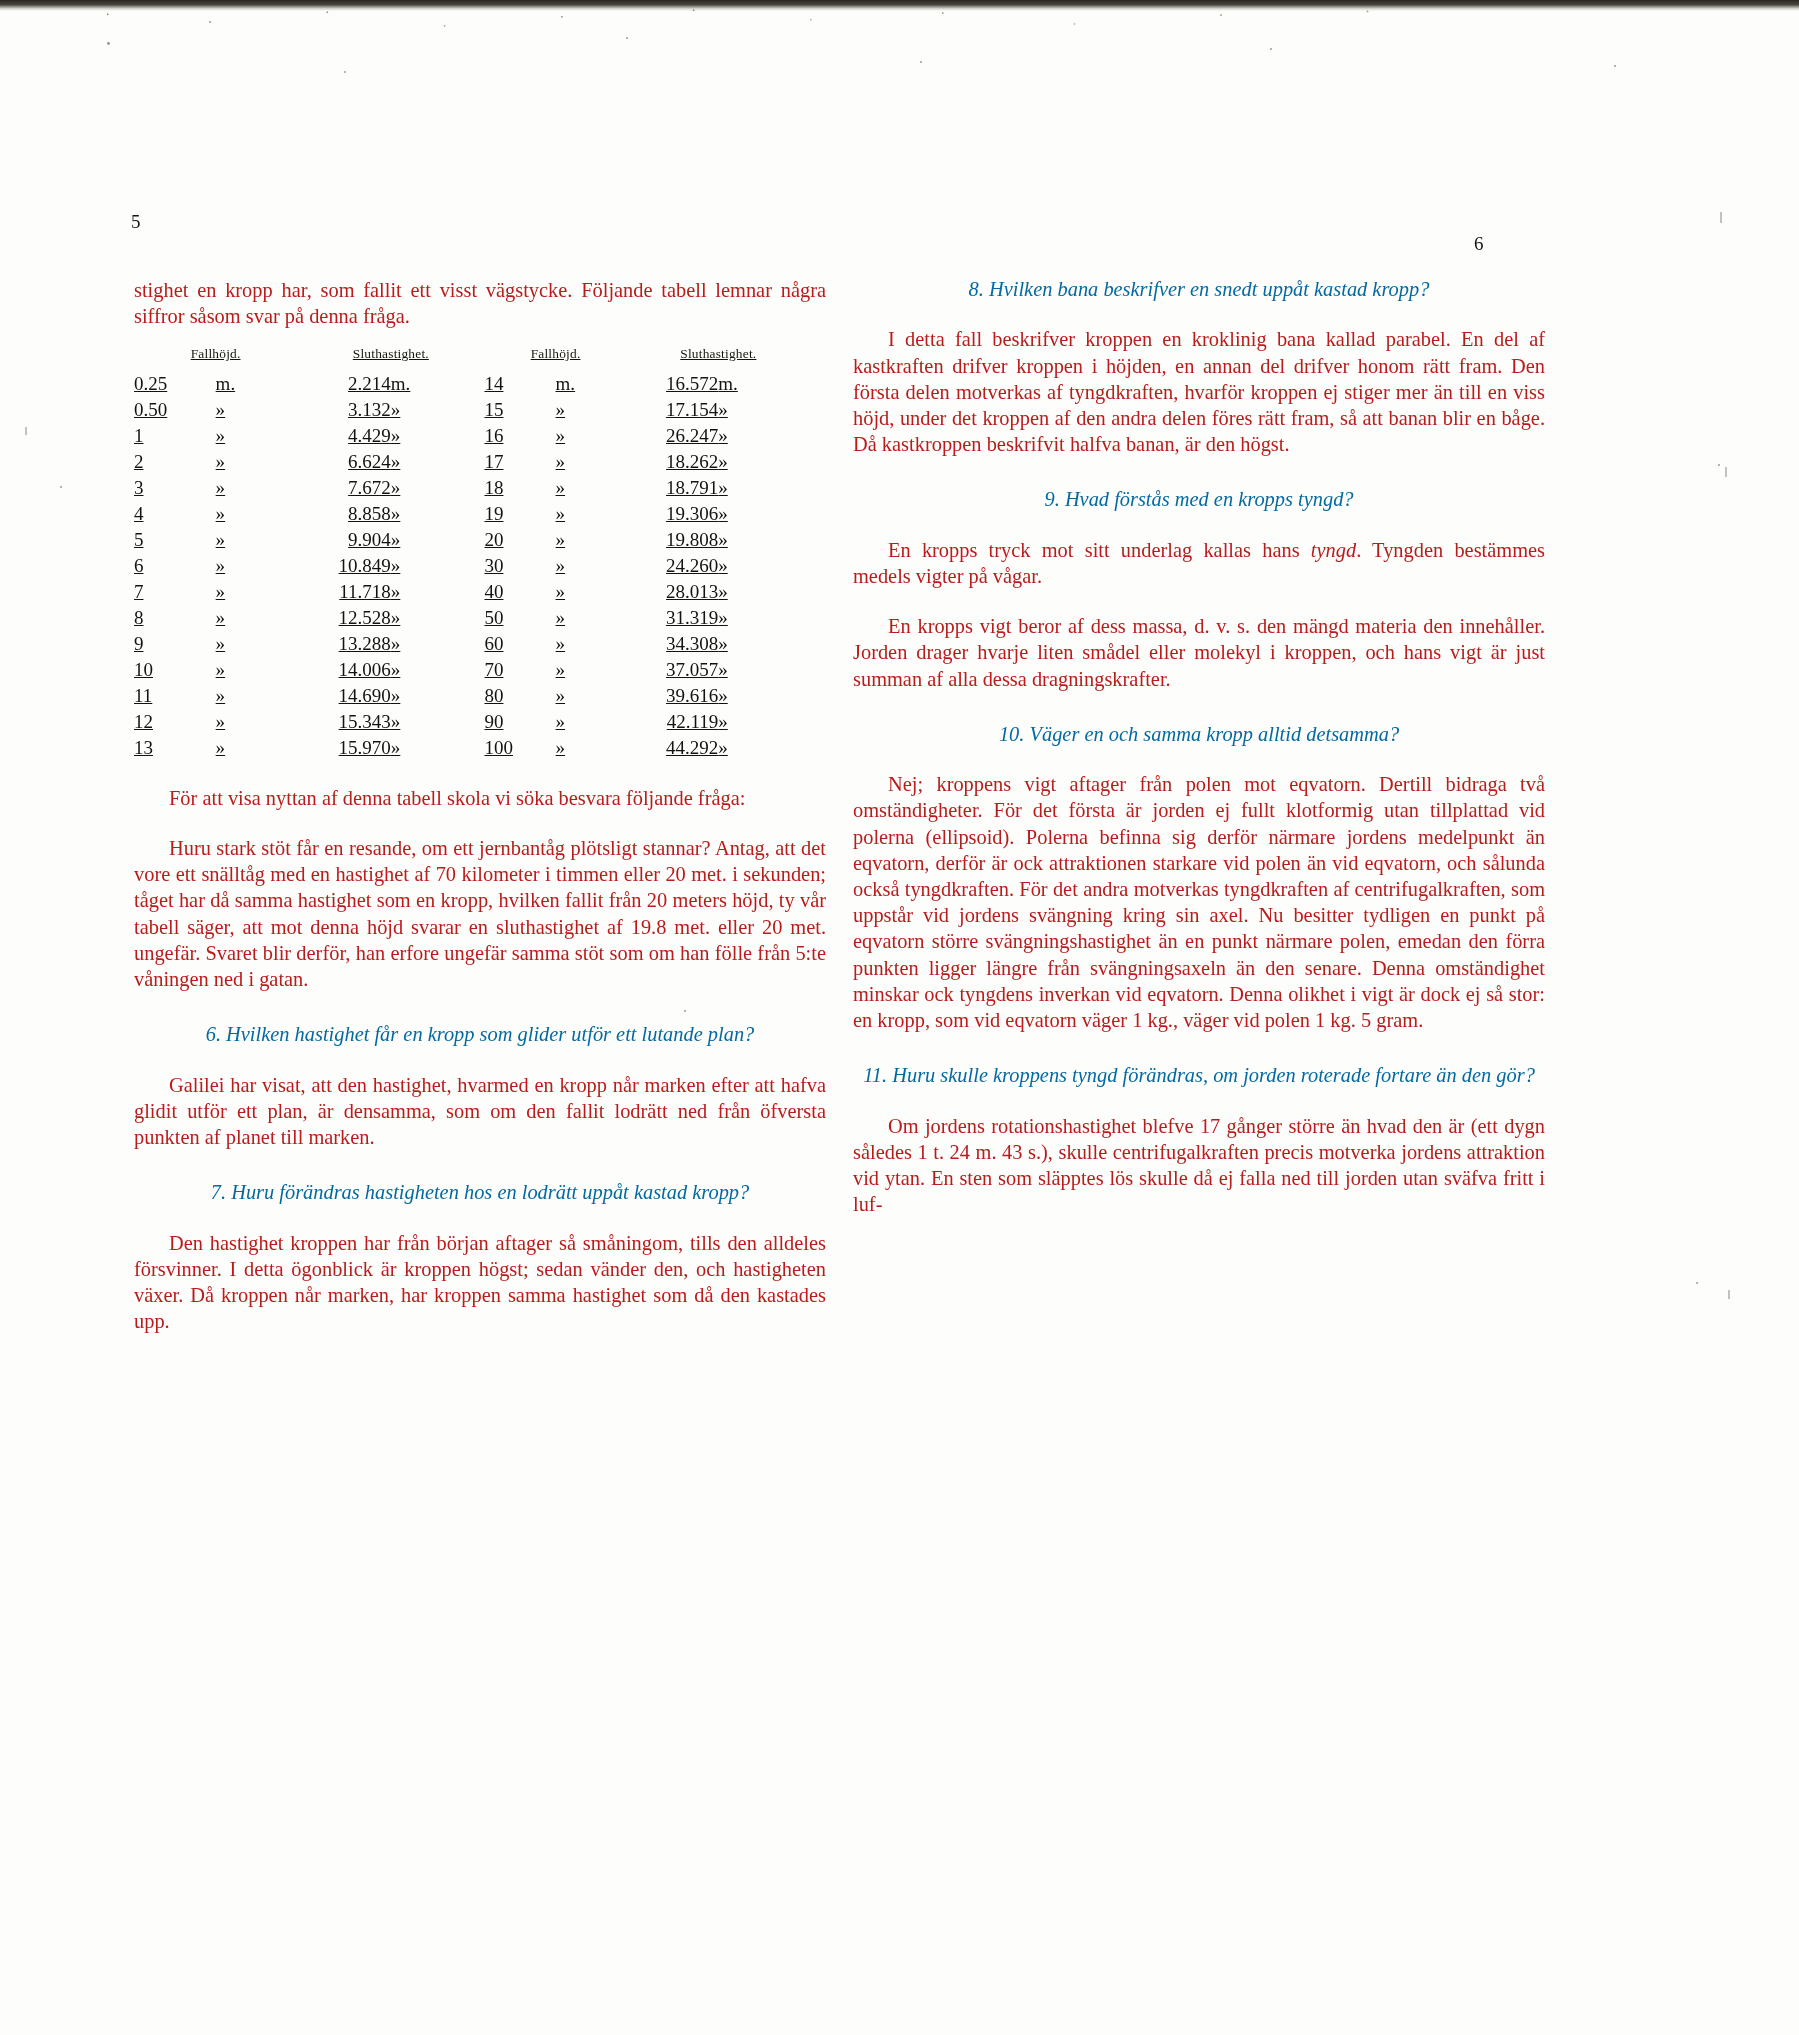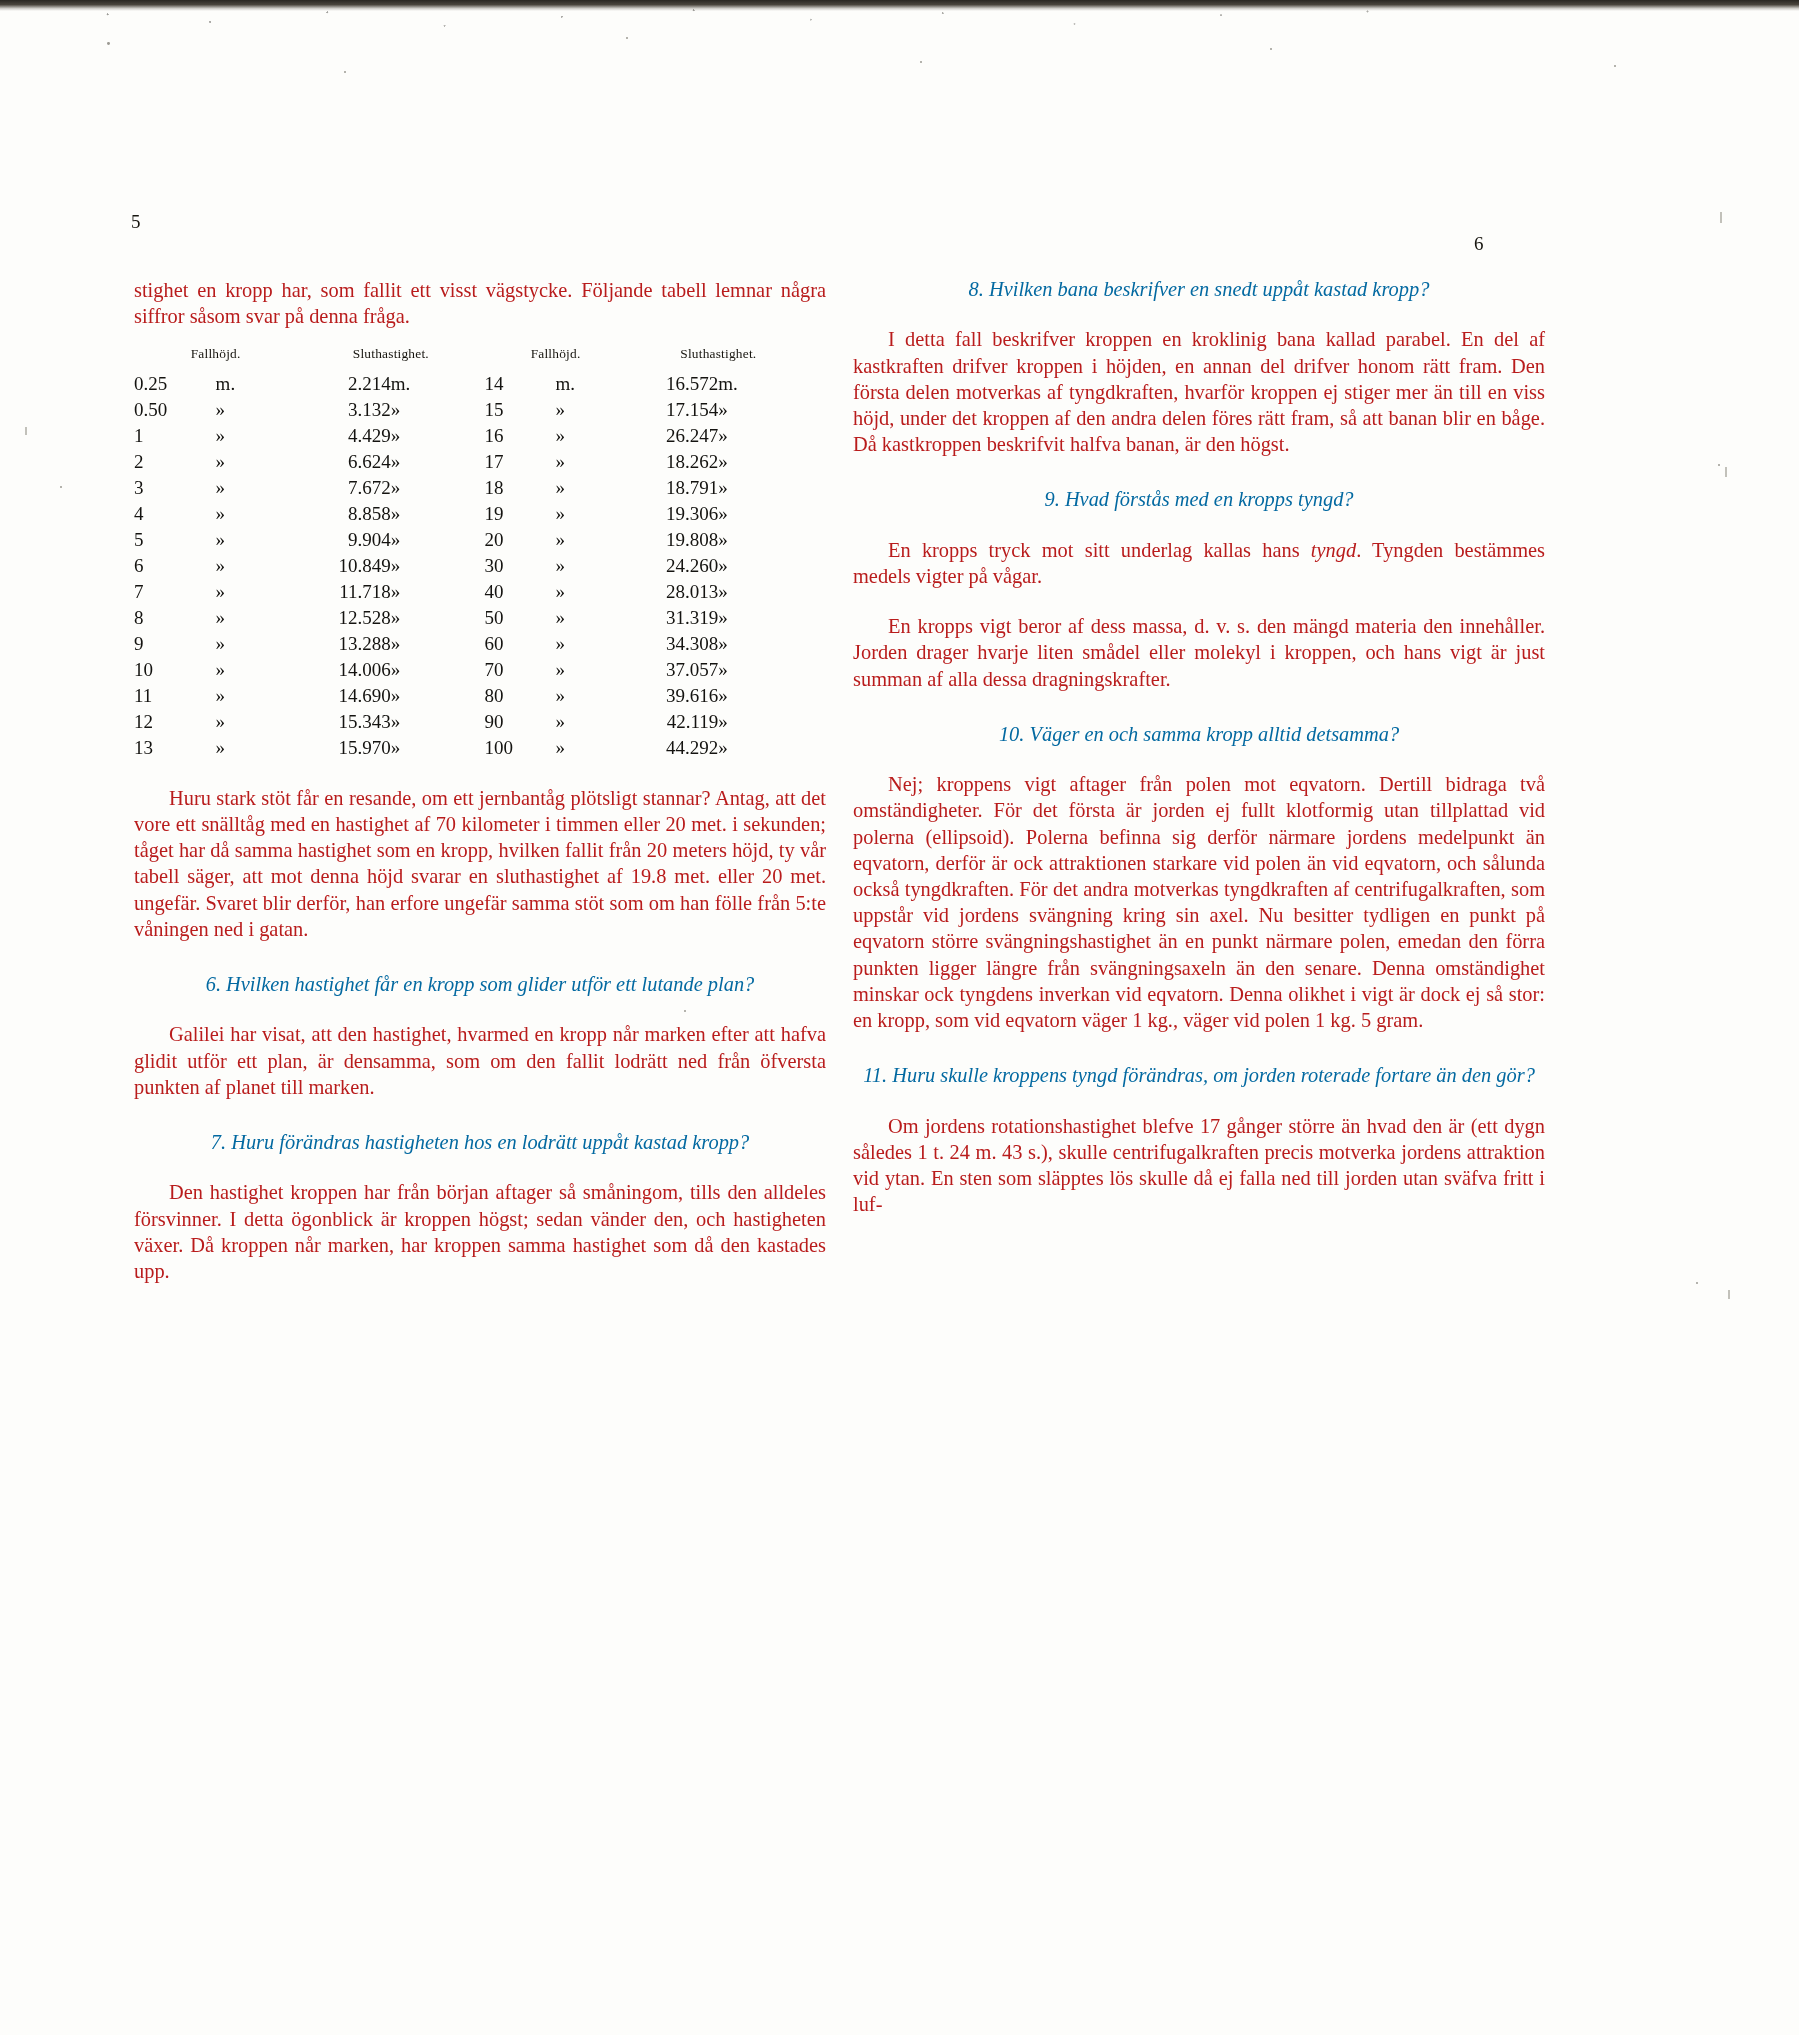--- a/index.html
+++ b/index.html
@@ -91,20 +91,21 @@
     line-height: 1.24;
     font-style: italic;
     text-align: center;
     color: #0369a1;
   }
   .qhead .qnum { font-style: italic; }
 
   
   .table-wrap {
     margin: 16.3px 0 10.6px 0;
+    text-decoration: underline;
   }
   table.falltab {
     border-collapse: collapse;
     width: 676px;
     margin: 0;
     table-layout: fixed;
   }
   table.falltab th {
     font-weight: normal;
     font-size: 13.4px;
@@ -328,20 +329,21 @@
               <td class="c-w1 guill">»</td>
               <td class="c-h2 num">100</td>
               <td class="c-u2 guill">»</td>
               <td class="c-v2 num">44.292</td>
               <td class="c-w2 guill">»</td>
             </tr>
           </tbody>
       </table>
     </div>
 
+    <p class="body indent">För att visa nyttan af denna tabell skola vi söka besvara följande fråga:</p>
     <p class="body indent">Huru stark stöt får en resande, om ett jernbantåg plötsligt stannar? Antag, att det vore ett snälltåg med en hastighet af 70 kilometer i timmen eller 20 met. i sekunden; tåget har då samma hastighet som en kropp, hvilken fallit från 20 meters höjd, ty vår tabell säger, att mot denna höjd svarar en sluthastighet af 19.8 met. eller 20 met. ungefär. Svaret blir derför, han erfore ungefär samma stöt som om han fölle från 5:te våningen ned i gatan.</p>
 
     <div class="qhead">
       <span class="qnum">6.</span>
       <span>Hvilken hastighet får en kropp som glider utför ett lutande plan?</span>
     </div>
     <p class="body indent">Galilei har visat, att den hastighet, hvarmed en kropp når marken efter att hafva glidit utför ett plan, är densamma, som om den fallit lodrätt ned från öfversta punkten af planet till marken.</p>
 
     <div class="qhead">
       <span class="qnum">7.</span>

